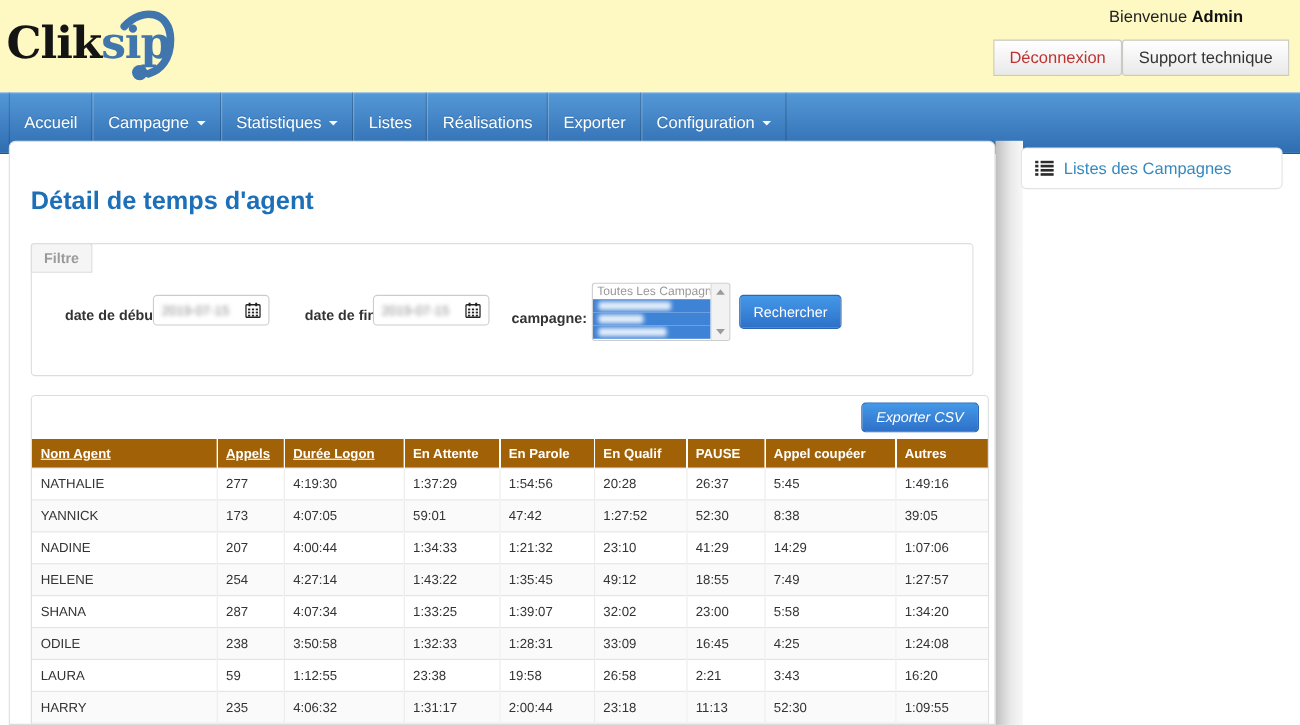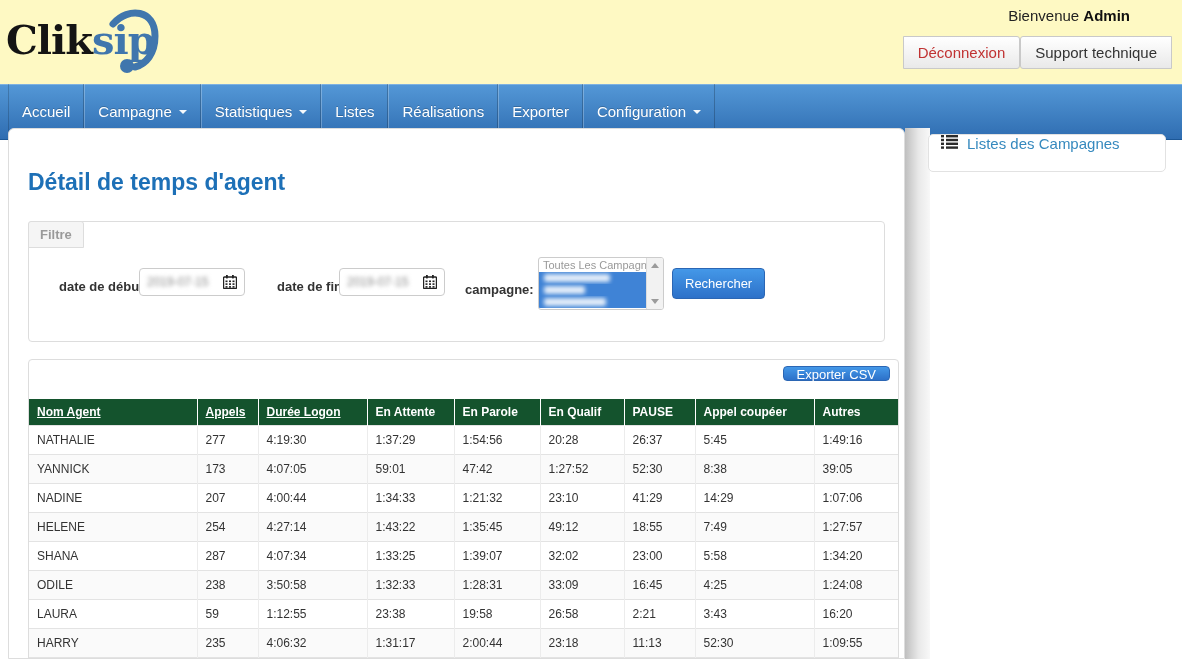--- a/index.html
+++ b/index.html
@@ -35,21 +35,21 @@
     border-left:4px solid transparent; border-right:4px solid transparent;
     border-top:4px solid #fff; opacity:.95; }
 
   
   .gutter { position:absolute; left:905px; top:128px; width:25px; height:531px;
     background:linear-gradient(90deg,#bfbfbf,#e9e9e9 55%,#f8f8f8); }
   .main-card { position:absolute; left:8px; top:128px; width:897px; height:531px;
     background:#fff; border:1px solid #ddd; border-radius:6px 6px 0 0; overflow:hidden;padding-left:22px; }
   .side-card { position:absolute; left:928px; top:134px; width:238px; height:38px;
     background:#fff; border:1px solid #e2e2e2; border-radius:5px;
-    display:flex; padding:0 12px; cursor:pointer; }
+    display:flex; align-items:center; padding:0 12px; cursor:pointer; }
   .side-card .txt { margin-left:9px; font-size:15px; color:#3589be; }
 
   .page-title { position:absolute; left:19px; top:40px; font-size:23px; font-weight:bold;
     color:#1d70b7; }
 
   
   .filter-panel { position:absolute; left:19px; top:92px; width:857px; height:121px;
     border:1px solid #ddd; border-radius:4px; background:#fff; }
   .filter-legend { position:absolute; left:-1px; top:-1px; padding:5px 11px;
     background:#f5f5f5; border:1px solid #ddd; border-radius:3px 3px 0 0;
@@ -80,23 +80,23 @@
     border-top:5px solid #9b9b9b; }
   .btn-primary { background:linear-gradient(#4498e8,#2d71c9); border:1px solid #2b66b4;
     border-radius:4px; color:#fff; font-size:13px; cursor:pointer;
     font-family:"Liberation Sans", sans-serif; }
   .search-btn { position:absolute; left:643px; top:46px; height:31px; padding:0 12px; }
 
   
   .table-panel { position:absolute; left:19px; top:230px; width:871px; height:320px;
     border:1px solid #ddd; border-radius:4px 4px 0 0; background:#fff; }
   .table-toolbar { height:39px; position:relative; }
-  .export-btn { position:absolute; right:8px; top:6px; height:15px; padding:0 13px; }
+  .export-btn { position:absolute; right:8px; top:6px; height:27px; padding:0 13px;font-style:italic; }
   table.agents { width:100%; border-collapse:collapse; table-layout:fixed; }
-  table.agents th { background:#14532d; color:#fff; font-size:12px; font-weight:bold;
+  table.agents th { background:#a16207; color:#fff; font-size:12px; font-weight:bold;
     text-align:left; padding:6px 8px; border-right:1px solid rgba(255,255,255,.35);
     white-space:nowrap; overflow:hidden; }
   table.agents th:last-child { border-right:none; }
   table.agents th.sortable { text-decoration:underline; cursor:pointer; }
   table.agents td { font-size:12px; color:#333; padding:7px 8px; border-top:1px solid #e3e3e3;
     border-right:1px solid #ececec; white-space:nowrap; overflow:hidden; background:#fff; }
   table.agents td:last-child { border-right:none; }
   table.agents tbody tr:nth-child(even) td { background:#fafafa; }
   table.agents td.sp { height:26px; background:#fff; }
 

